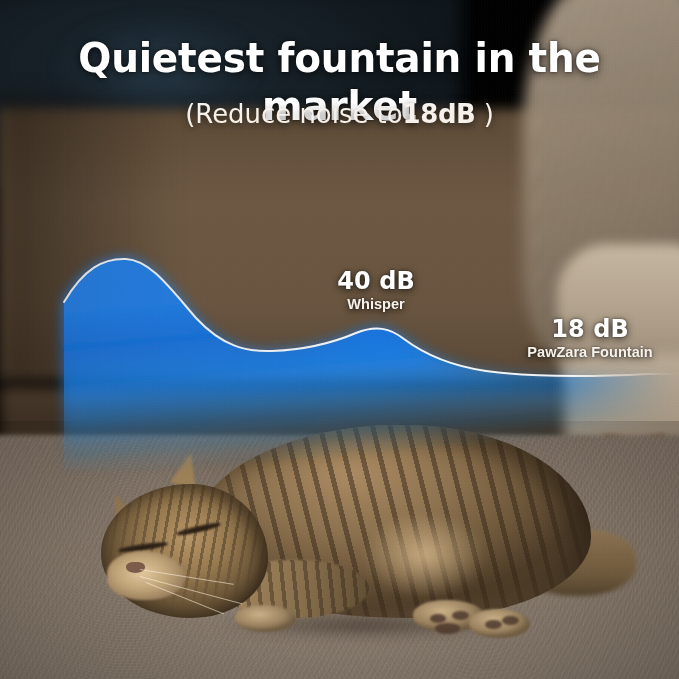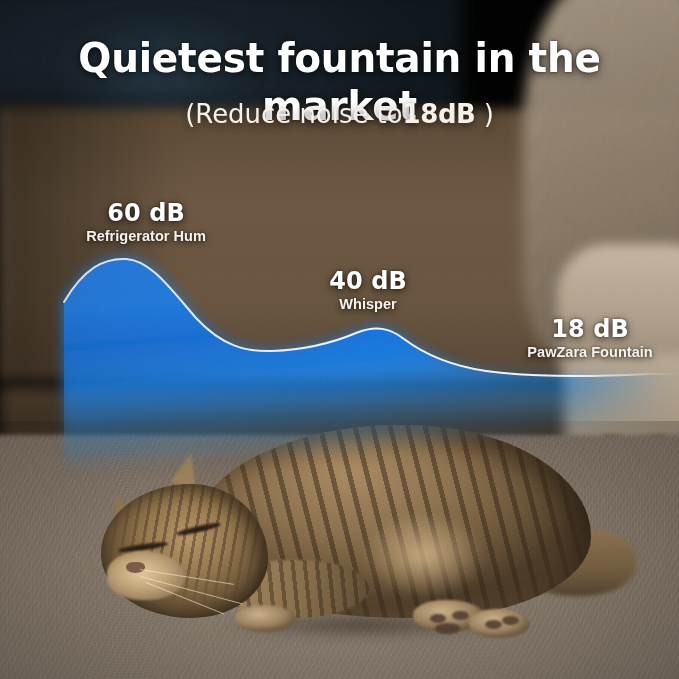--- a/index.html
+++ b/index.html
@@ -257,21 +257,21 @@
   .cal .lbl{
     font-size:15px; font-weight:600; color:#f7f3ec;
     font-family:"Liberation Sans", sans-serif;
     text-shadow:0 2px 8px rgba(0,0,0,.72), 0 0 3px rgba(0,0,0,.5);
     line-height:1.15;
     display:block; margin-top:1px;
     transform:scaleX(.97);
   }
 
   #cal0{ left:48px; top:200px; width:196px; }
-  #cal1{ left:280px; top:268px; width:176px; }
+  #cal1{ left:288px; top:268px; width:176px; }
   #cal2{ left:488px; top:316px; width:204px; }
 
   .grain{
     position:absolute; inset:0; pointer-events:none;
     background-image:repeating-conic-gradient(rgba(255,255,255,.018) 0% 25%, rgba(0,0,0,.018) 0% 50%);
     background-size:3px 3px;
     mix-blend-mode:overlay; opacity:.5;
   }
 </style>
 </head>
@@ -381,24 +381,20 @@
                L 679,374" fill="none" stroke="#ffffff" stroke-width="2" stroke-linecap="round" filter="url(#lineBlur)" opacity=".93"></path>
     </g>
   </svg>
 
   <div class="headline">Quietest fountain in the market</div>
 
   <div class="subline">
     <span>(Reduce noise to</span><span class="strong">18dB</span><span> )</span>
   </div>
 
-  <div class="cal" id="cal0">
-    <span class="val">60 dB</span>
-    <span class="lbl">Refrigerator Hum</span>
-  </div>
   <div class="cal" id="cal1">
     <span class="val">40 dB</span>
     <span class="lbl">Whisper</span>
   </div>
   <div class="cal" id="cal2">
     <span class="val">18 dB</span>
     <span class="lbl">PawZara Fountain</span>
   </div>
 
   <div class="grain"></div>

